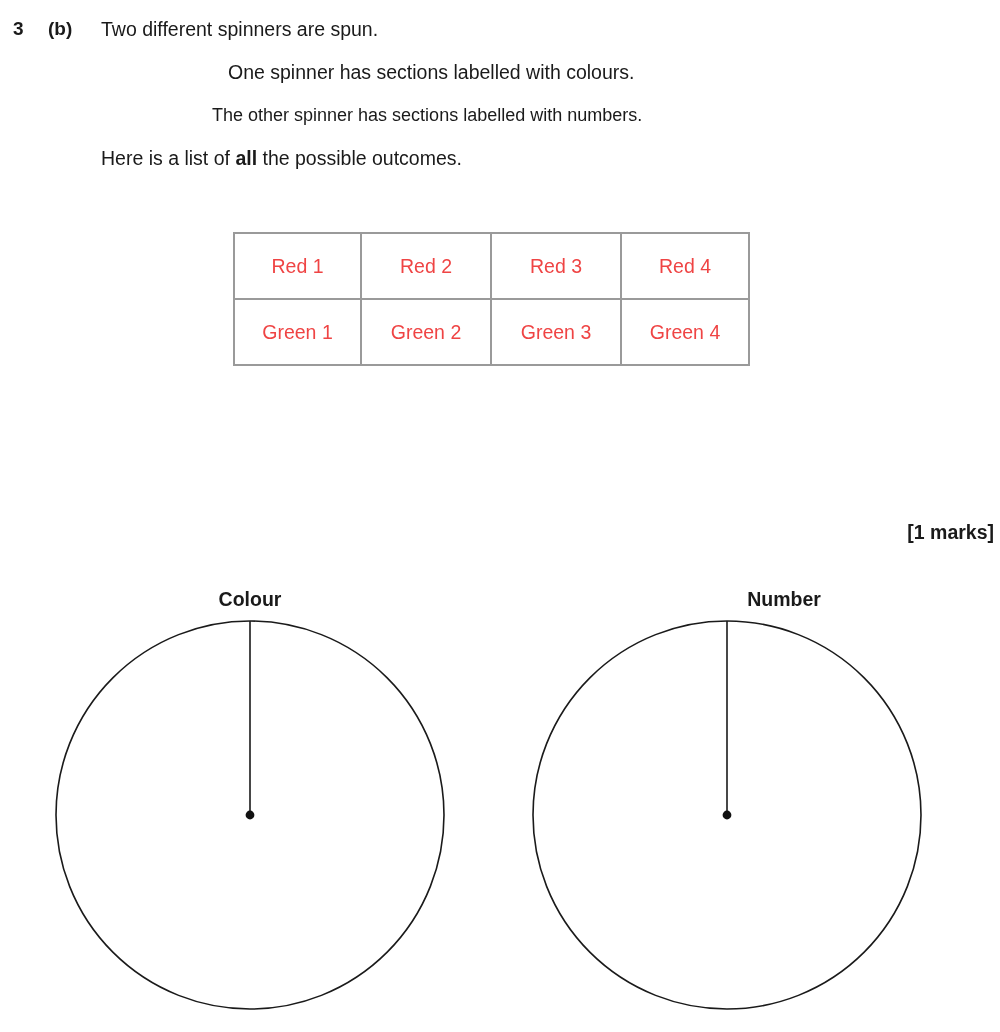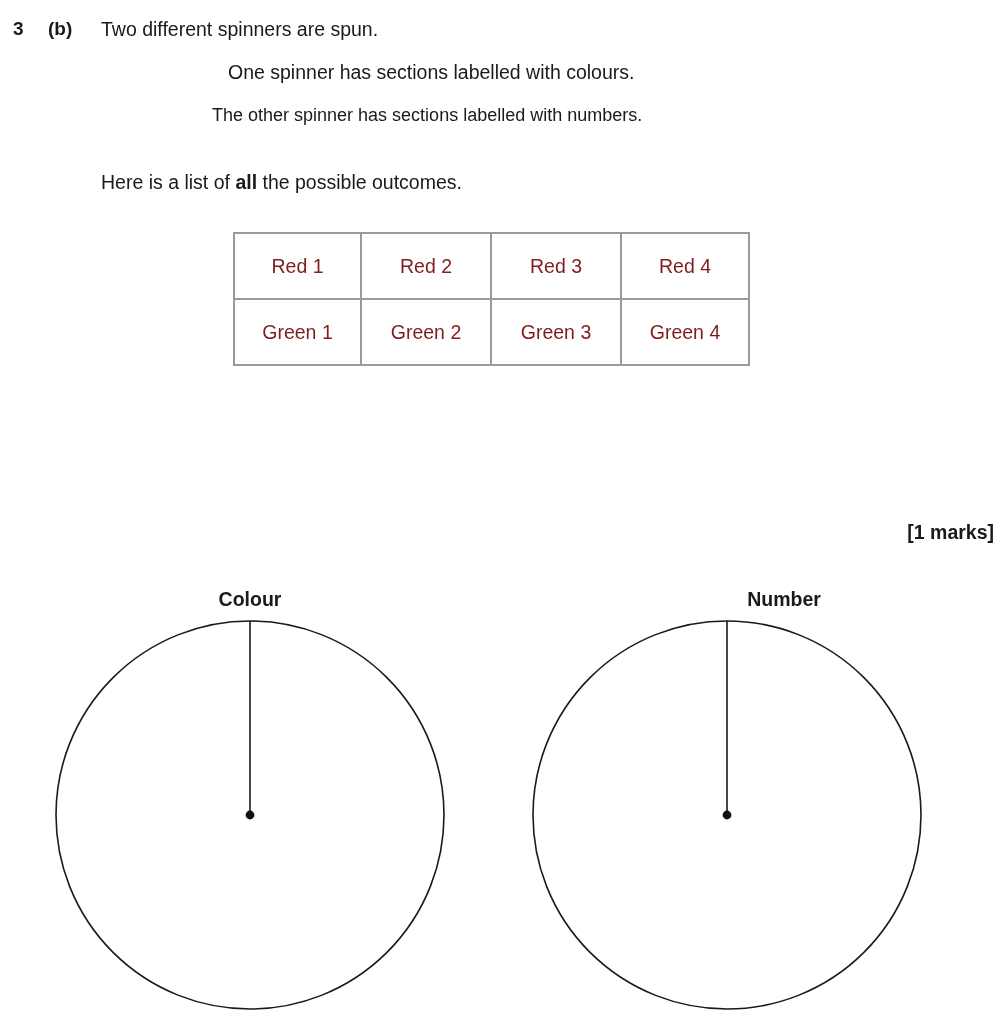--- a/index.html
+++ b/index.html
@@ -65,40 +65,39 @@
     line-height: 26px;
     white-space: nowrap;
   }
   .q-line4 {
     position: absolute;
     left: 101px;
     top: 145px;
     font-size: 19.5px;
     line-height: 26px;
     white-space: nowrap;
-    margin-top: 24px;
   }
   .q-line4 b { font-weight: bold; }
 
   
   .outcomes-table {
     position: absolute;
     left: 233px;
     top: 232px;
     width: 515px;
     border-collapse: collapse;
     table-layout: fixed;
   }
   .outcomes-table td {
     border: 2px solid #9a9a9a;
     height: 64px;
     text-align: center;
     vertical-align: middle;
     font-size: 19.5px;
-    color: #7f1d1d;
+    color: #ef4444;
     padding: 0;
   }
   .outcomes-table col.c1 { width: 127px; }
   .outcomes-table col.c2 { width: 130px; }
   .outcomes-table col.c3 { width: 130px; }
   .outcomes-table col.c4 { width: 128px; }
 
   
   .instruction {
     position: absolute;

